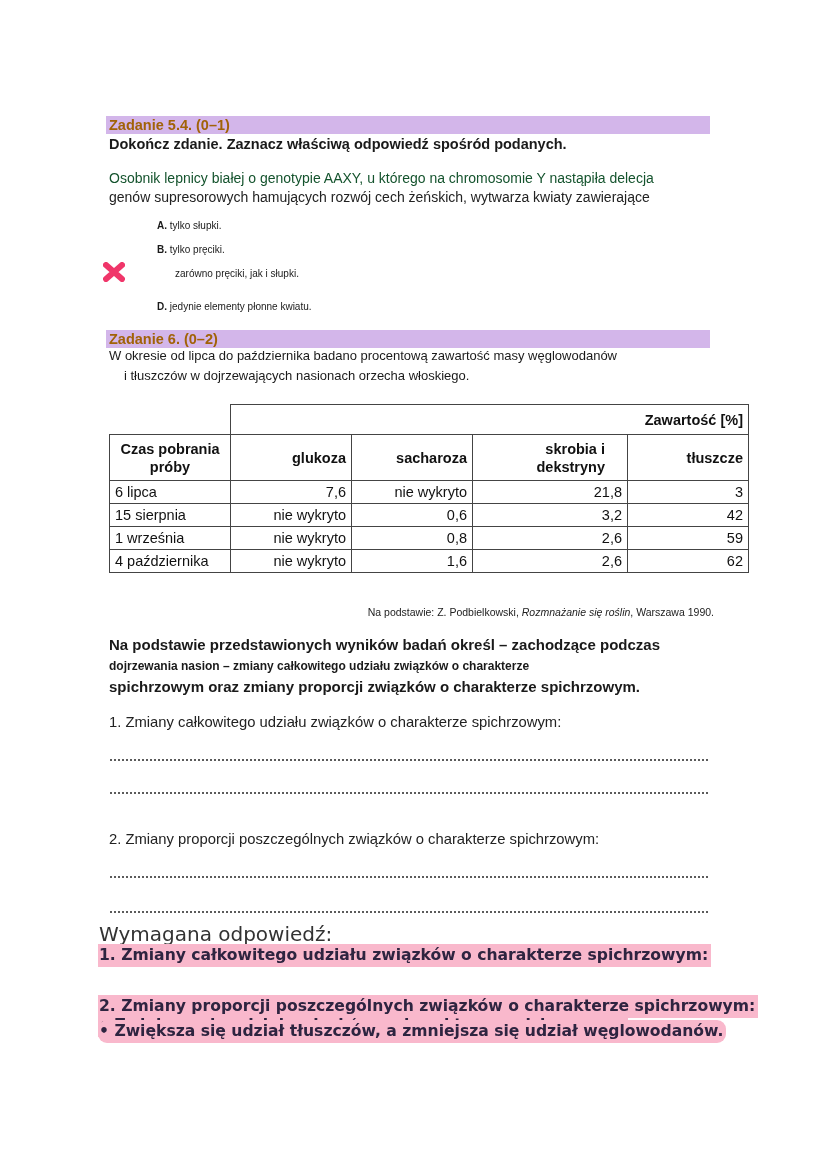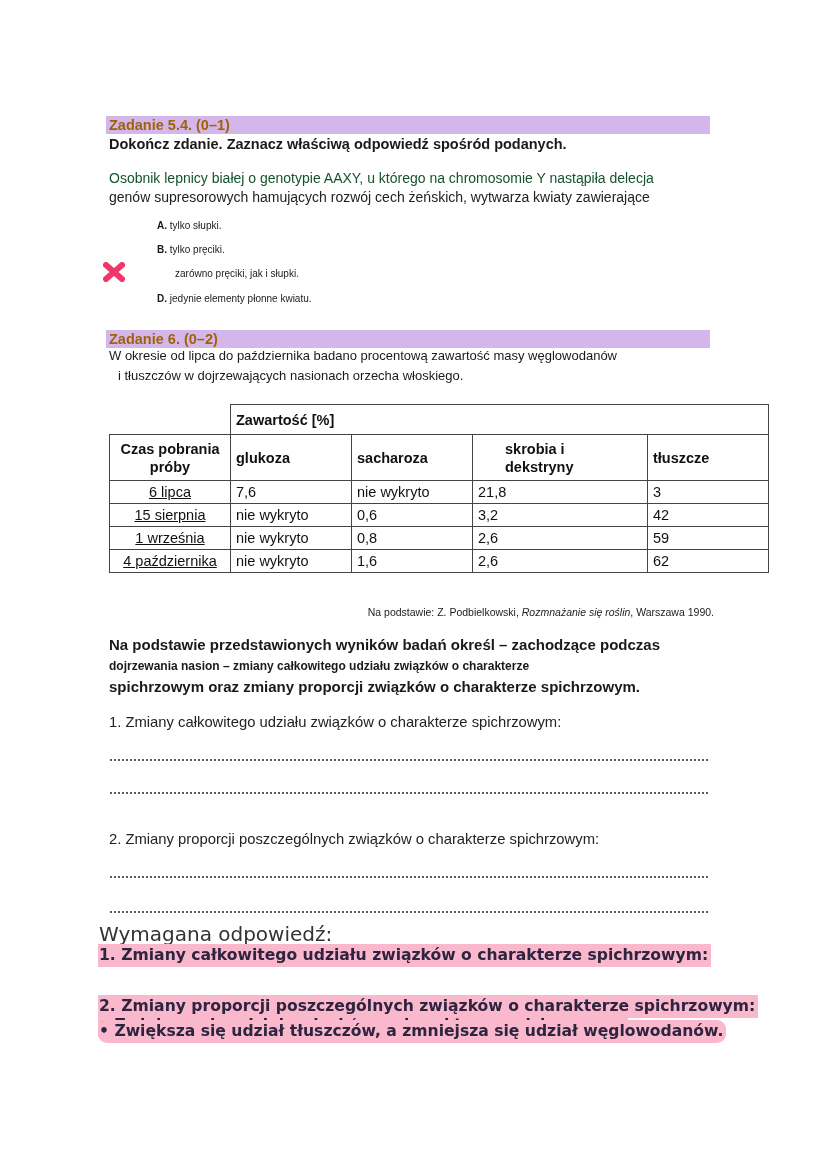--- a/index.html
+++ b/index.html
@@ -21,24 +21,24 @@
     .text15 { font-size: 13px; line-height: 22px; }
     .opt { position: absolute; left: 109px; font-size: 10px; line-height: 18px; margin-left: 48px; }
     .opt .letter { font-weight: bold; }
     .xmark { position: absolute; left: 103px; top: 262px; width: 22px; height: 20px; }
 
     table.data {
       position: absolute; left: 109px; top: 404px; border-collapse: collapse;
       font-size: 14.5px; color: #111;
     }
     table.data td {
-      border: 1px solid #444; padding: 0 5px; height: 22px; text-align: left;
+      border: 1px solid #444; padding: 0 5px; height: 22px; text-align: right;
       line-height: 18px;
     }
-    table.data td.first { text-align: center; width: 110px; text-decoration: underline; }
+    table.data td.first { text-align: left; width: 110px; }
     table.data td.c { width: 110px; }
     table.data td.empty { border-top: none; border-left: none; background: #fff; }
     table.data tr.hdr1 td { height: 29px; font-weight: bold; }
     table.data tr.hdr2 td { height: 45px; font-weight: bold; }
     .source { position: absolute; right: 114px; top: 606px; font-size: 10.5px; color: #222; }
     .source i { font-style: italic; }
 
     .dotline {
       position: absolute; left: 109px; width: 600px; height: 2px;
       background-image: radial-gradient(circle, #555 0.7px, transparent 0.9px);
@@ -68,41 +68,41 @@
 <div class="opt" style="top:241px;">
   <span class="letter">B.</span>
   <span>tylko pręciki.</span>
 </div>
 <svg class="xmark" viewBox="0 0 22 20">
   <path d="M3 3 L19 17 M19 3 L3 17" stroke="#f0366a" stroke-width="6" stroke-linecap="round"></path>
 </svg>
 <div class="opt" style="top:265px; left:127px;">
   <span>zarówno pręciki, jak i słupki.</span>
 </div>
-<div class="opt" style="top:290px;">
+<div class="opt" style="top:298px;">
   <span class="letter">D.</span>
   <span>jedynie elementy płonne kwiatu.</span>
 </div>
 
 <div class="band" style="top:330px;"></div>
 <div class="band-title" style="top:330px;">Zadanie 6. (0–2)</div>
 <div class="abs text15" style="left:109px; top:346px; line-height:20px;">W okresie od lipca do października badano procentową zawartość masy węglowodanów</div>
-<div class="abs text15" style="left:118px; top:366px; line-height:20px;">i tłuszczów w dojrzewających nasionach orzecha włoskiego.</div>
+<div class="abs text15" style="left:124px; top:366px; line-height:20px;">i tłuszczów w dojrzewających nasionach orzecha włoskiego.</div>
 
 <table class="data">
   <tbody>
       <tr class="hdr1">
     <td class="empty first"></td>
     <td colspan="4">Zawartość [%]</td>
   </tr>
   <tr class="hdr2">
     <td style="text-align:center; padding:0 4px;">Czas pobrania próby</td>
     <td class="c">glukoza</td>
     <td class="c">sacharoza</td>
-    <td class="c" style="padding:0 32px;">skrobia i dekstryny</td>
+    <td class="c" style="padding:0 22px;">skrobia i dekstryny</td>
     <td class="c">tłuszcze</td>
   </tr>
   <tr>
     <td class="first">6 lipca</td>
     <td>7,6</td>
     <td>nie wykryto</td>
     <td>21,8</td>
     <td>3</td>
   </tr>
   <tr>

